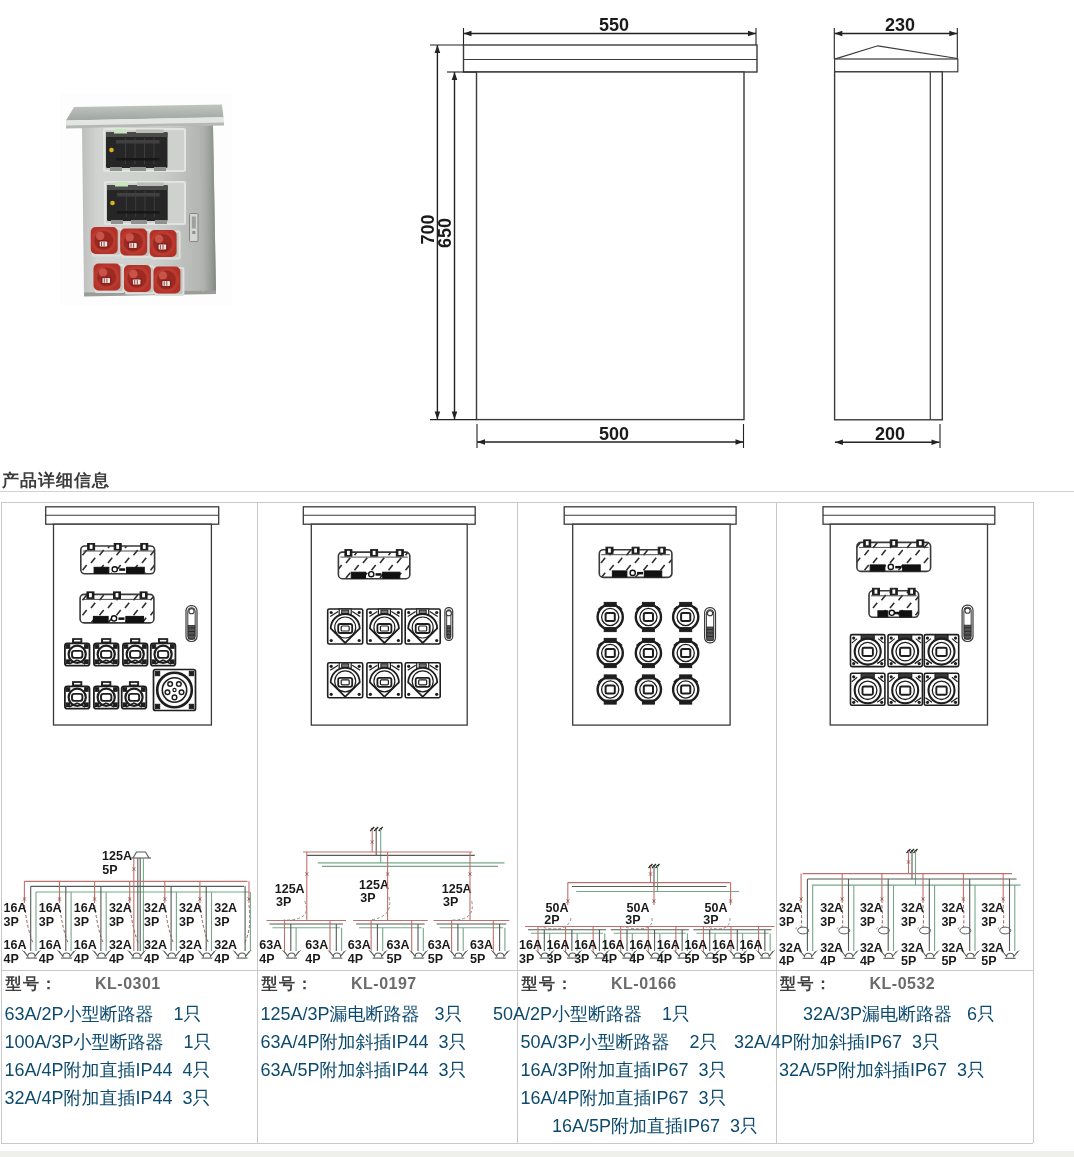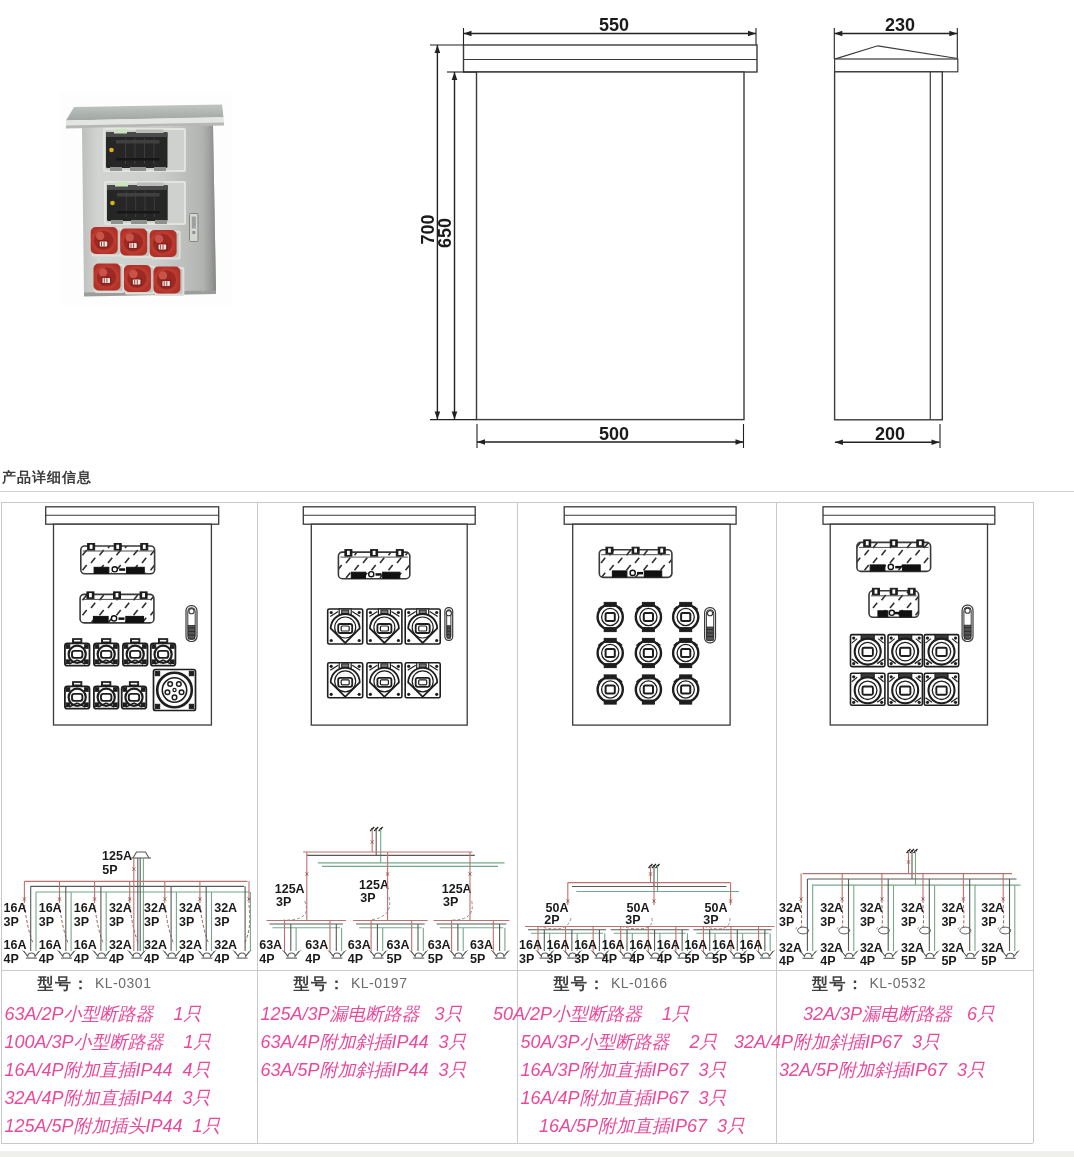--- a/index.html
+++ b/index.html
@@ -1,23 +1,23 @@
 <!DOCTYPE html>
 <html><head><meta charset="utf-8"><title>产品详细信息</title>
 <style>
 html,body{margin:0;padding:0;background:#fff;}
 #page{position:relative;width:1074px;height:1157px;background:#fff;overflow:hidden;
  font-family:"Liberation Sans",sans-serif;}
-.hdr{position:absolute;left:2px;top:469px;font-size:14px;font-weight:bold;color:#3c3c3c;letter-spacing:1px;}
+.hdr{position:absolute;left:2px;top:469px;font-size:17px;font-weight:bold;color:#3c3c3c;letter-spacing:1px;}
 .hline{position:absolute;left:0;top:491px;width:1074px;height:0;border-top:1.5px solid #d2d2d2;}
 .vb{position:absolute;top:502px;height:641px;width:0;border-left:1.4px solid #c9c9c9;}
 .hb{position:absolute;left:1px;width:1032px;height:0;border-top:1.4px solid #c9c9c9;}
-.mh{position:absolute;font-size:16px;font-weight:bold;color:#3f3f3f;letter-spacing:1.5px;margin-left:32px;}
-.kl{position:absolute;font-size:14px;font-weight:normal;color:#6b6b6b;letter-spacing:0.5px;}
-.it{position:absolute;font-size:18px;color:#ec4899;font-style:italic;}
+.mh{position:absolute;font-size:16px;font-weight:bold;color:#3f3f3f;letter-spacing:1.5px;}
+.kl{position:absolute;font-size:16px;font-weight:bold;color:#6b6b6b;letter-spacing:0.5px;}
+.it{position:absolute;font-size:18px;color:#0c4a6e;}
 .bbar{position:absolute;left:0;top:1150.5px;width:1074px;height:6.5px;background:#efefec;}
 </style></head>
 <body>
 <div id="page">
 <svg width="1074" height="1157" viewBox="0 0 1074 1157" style="position:absolute;left:0;top:0">
 <defs>
 <linearGradient id="roofg" x1="0" y1="0" x2="0" y2="1">
  <stop offset="0" stop-color="#c2c6c3"></stop>
           <stop offset="1" stop-color="#9fa5a2"></stop>
 </linearGradient>
@@ -1072,31 +1072,30 @@
 <div class="vb" style="left:1033px"></div>
 <div class="hb" style="top:502px"></div>
 <div class="hb" style="top:969.5px"></div>
 <div class="hb" style="top:1143px"></div>
 <div class="mh" style="left:5.5px;top:974px">型号：</div>
 <div class="kl" style="left:95px;top:974.5px">KL-0301</div>
 <div class="it" style="left:4.5px;top:1001.5px">63A/2P小型断路器&nbsp;&nbsp;&nbsp;&nbsp;1只</div>
 <div class="it" style="left:4.5px;top:1029.7px">100A/3P小型断路器&nbsp;&nbsp;&nbsp;&nbsp;1只</div>
 <div class="it" style="left:4.5px;top:1057.9px">16A/4P附加直插IP44&nbsp;&nbsp;4只</div>
 <div class="it" style="left:4.5px;top:1086.1px">32A/4P附加直插IP44&nbsp;&nbsp;3只</div>
-<div class="it" style="left:4.5px;top:1114.3px">125A/5P附加插头IP44&nbsp;&nbsp;1只</div>
 <div class="mh" style="left:261.5px;top:974px">型号：</div>
 <div class="kl" style="left:351px;top:974.5px">KL-0197</div>
 <div class="it" style="left:260.5px;top:1001.5px">125A/3P漏电断路器&nbsp;&nbsp;&nbsp;3只</div>
 <div class="it" style="left:260.5px;top:1029.7px">63A/4P附加斜插IP44&nbsp;&nbsp;3只</div>
 <div class="it" style="left:260.5px;top:1057.9px">63A/5P附加斜插IP44&nbsp;&nbsp;3只</div>
 <div class="mh" style="left:521.5px;top:974px">型号：</div>
 <div class="kl" style="left:611px;top:974.5px">KL-0166</div>
 <div class="it" style="left:493px;top:1001.5px">50A/2P小型断路器&nbsp;&nbsp;&nbsp;&nbsp;1只</div>
 <div class="it" style="left:520.5px;top:1029.7px">50A/3P小型断路器&nbsp;&nbsp;&nbsp;&nbsp;2只</div>
 <div class="it" style="left:520.5px;top:1057.9px">16A/3P附加直插IP67&nbsp;&nbsp;3只</div>
 <div class="it" style="left:520.5px;top:1086.1px">16A/4P附加直插IP67&nbsp;&nbsp;3只</div>
-<div class="it" style="left:539px;top:1114.3px">16A/5P附加直插IP67&nbsp;&nbsp;3只</div>
+<div class="it" style="left:552px;top:1114.3px">16A/5P附加直插IP67&nbsp;&nbsp;3只</div>
 <div class="mh" style="left:780.0px;top:974px">型号：</div>
 <div class="kl" style="left:869.5px;top:974.5px">KL-0532</div>
 <div class="it" style="left:803px;top:1001.5px">32A/3P漏电断路器&nbsp;&nbsp;&nbsp;6只</div>
 <div class="it" style="left:734px;top:1029.7px">32A/4P附加斜插IP67&nbsp;&nbsp;3只</div>
 <div class="it" style="left:779.0px;top:1057.9px">32A/5P附加斜插IP67&nbsp;&nbsp;3只</div>
 <div class="bbar"></div>
 </div>
 </body></html>

